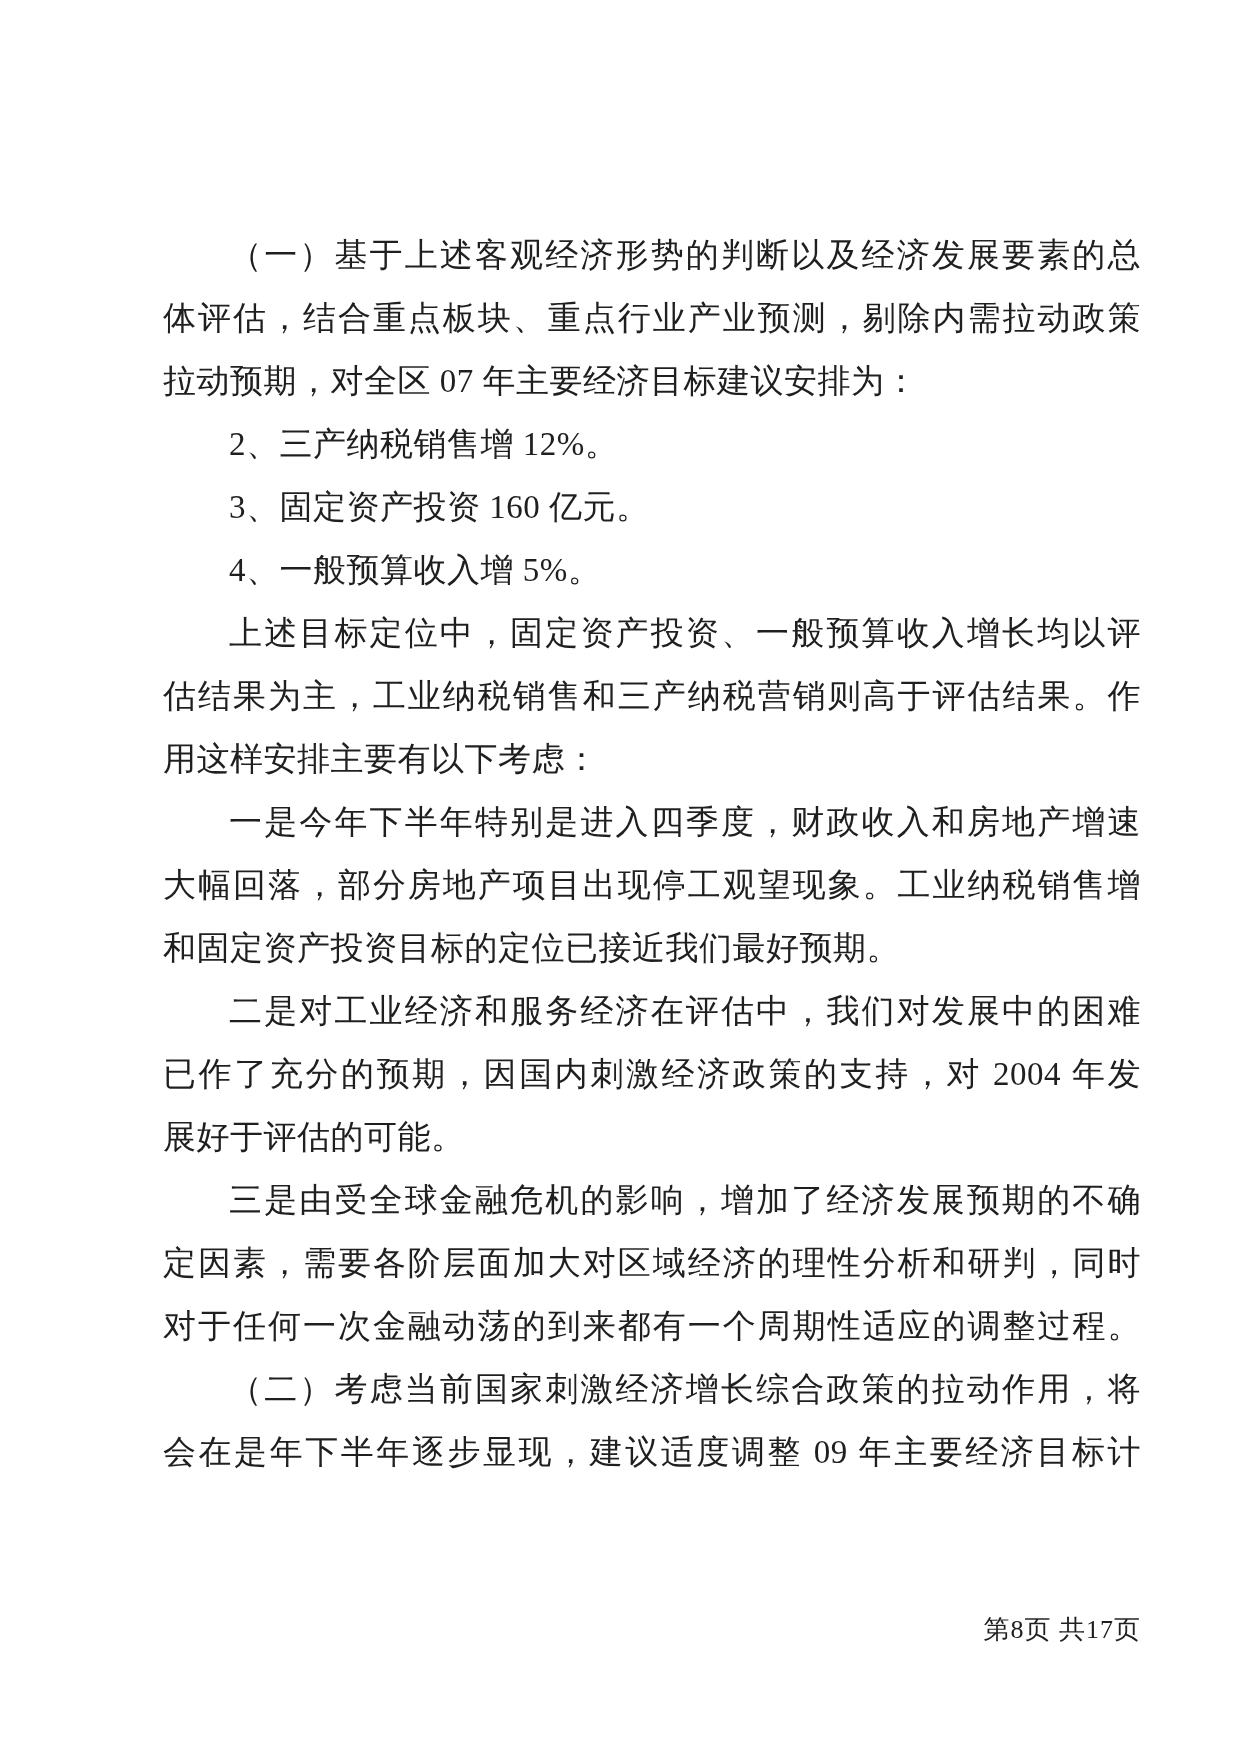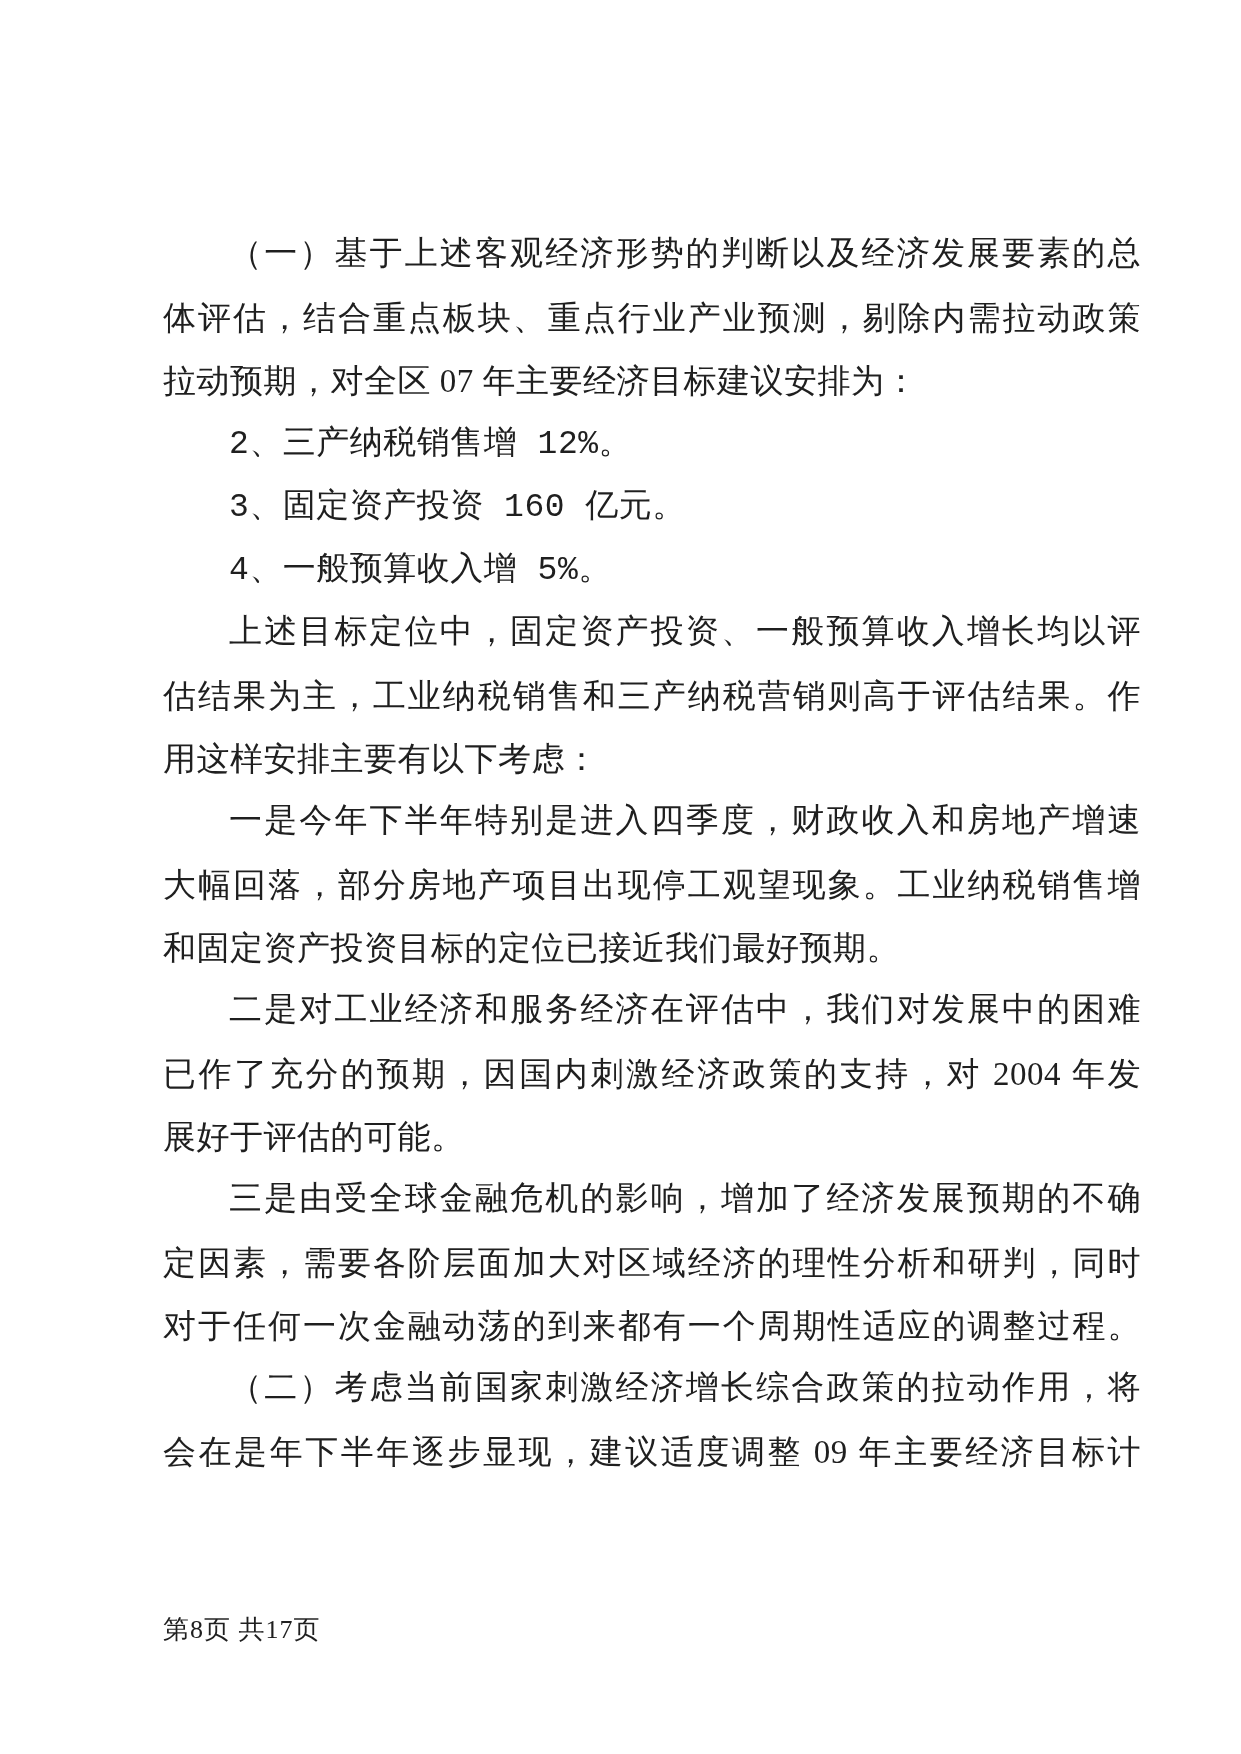--- a/index.html
+++ b/index.html
@@ -29,28 +29,27 @@
     text-align: justify;
     letter-spacing: 0.5px;
   }
   
   .ln.fill {
     text-align-last: justify;
   }
   
   .ln.indent {
     text-indent: 66px;
-    font-family: Liberation Mono, monospace;
   }
   .page-footer {
     position: absolute;
     left: 163px;
     top: 1610px;
     width: 978px;
-    text-align: left;
+    text-align: right;
     font-size: 26px;
     line-height: 40px;
     letter-spacing: 1px;
     color: #1f1f1f;
   }
 </style>
 </head>
 <body>
 
 <div class="doc-body">

